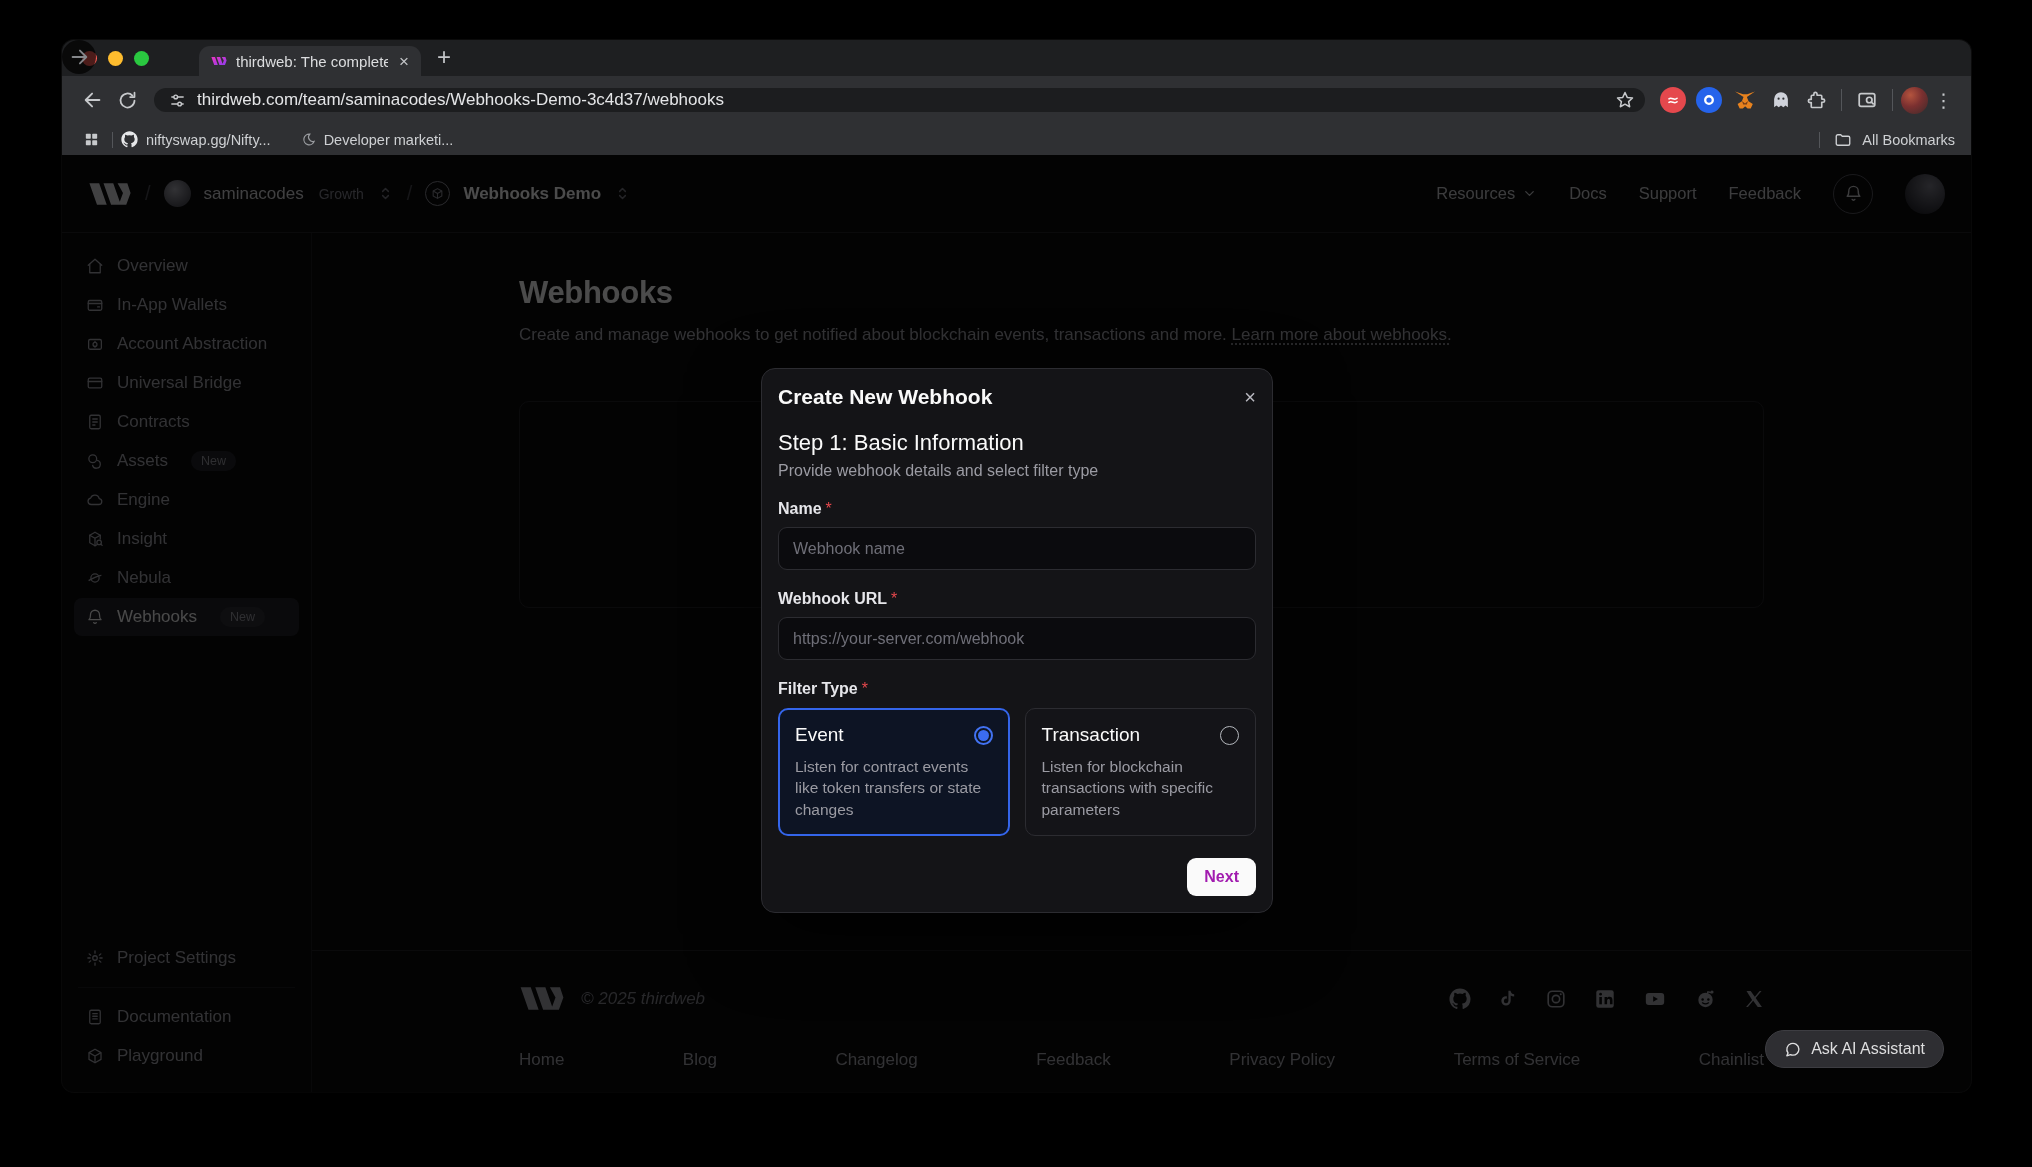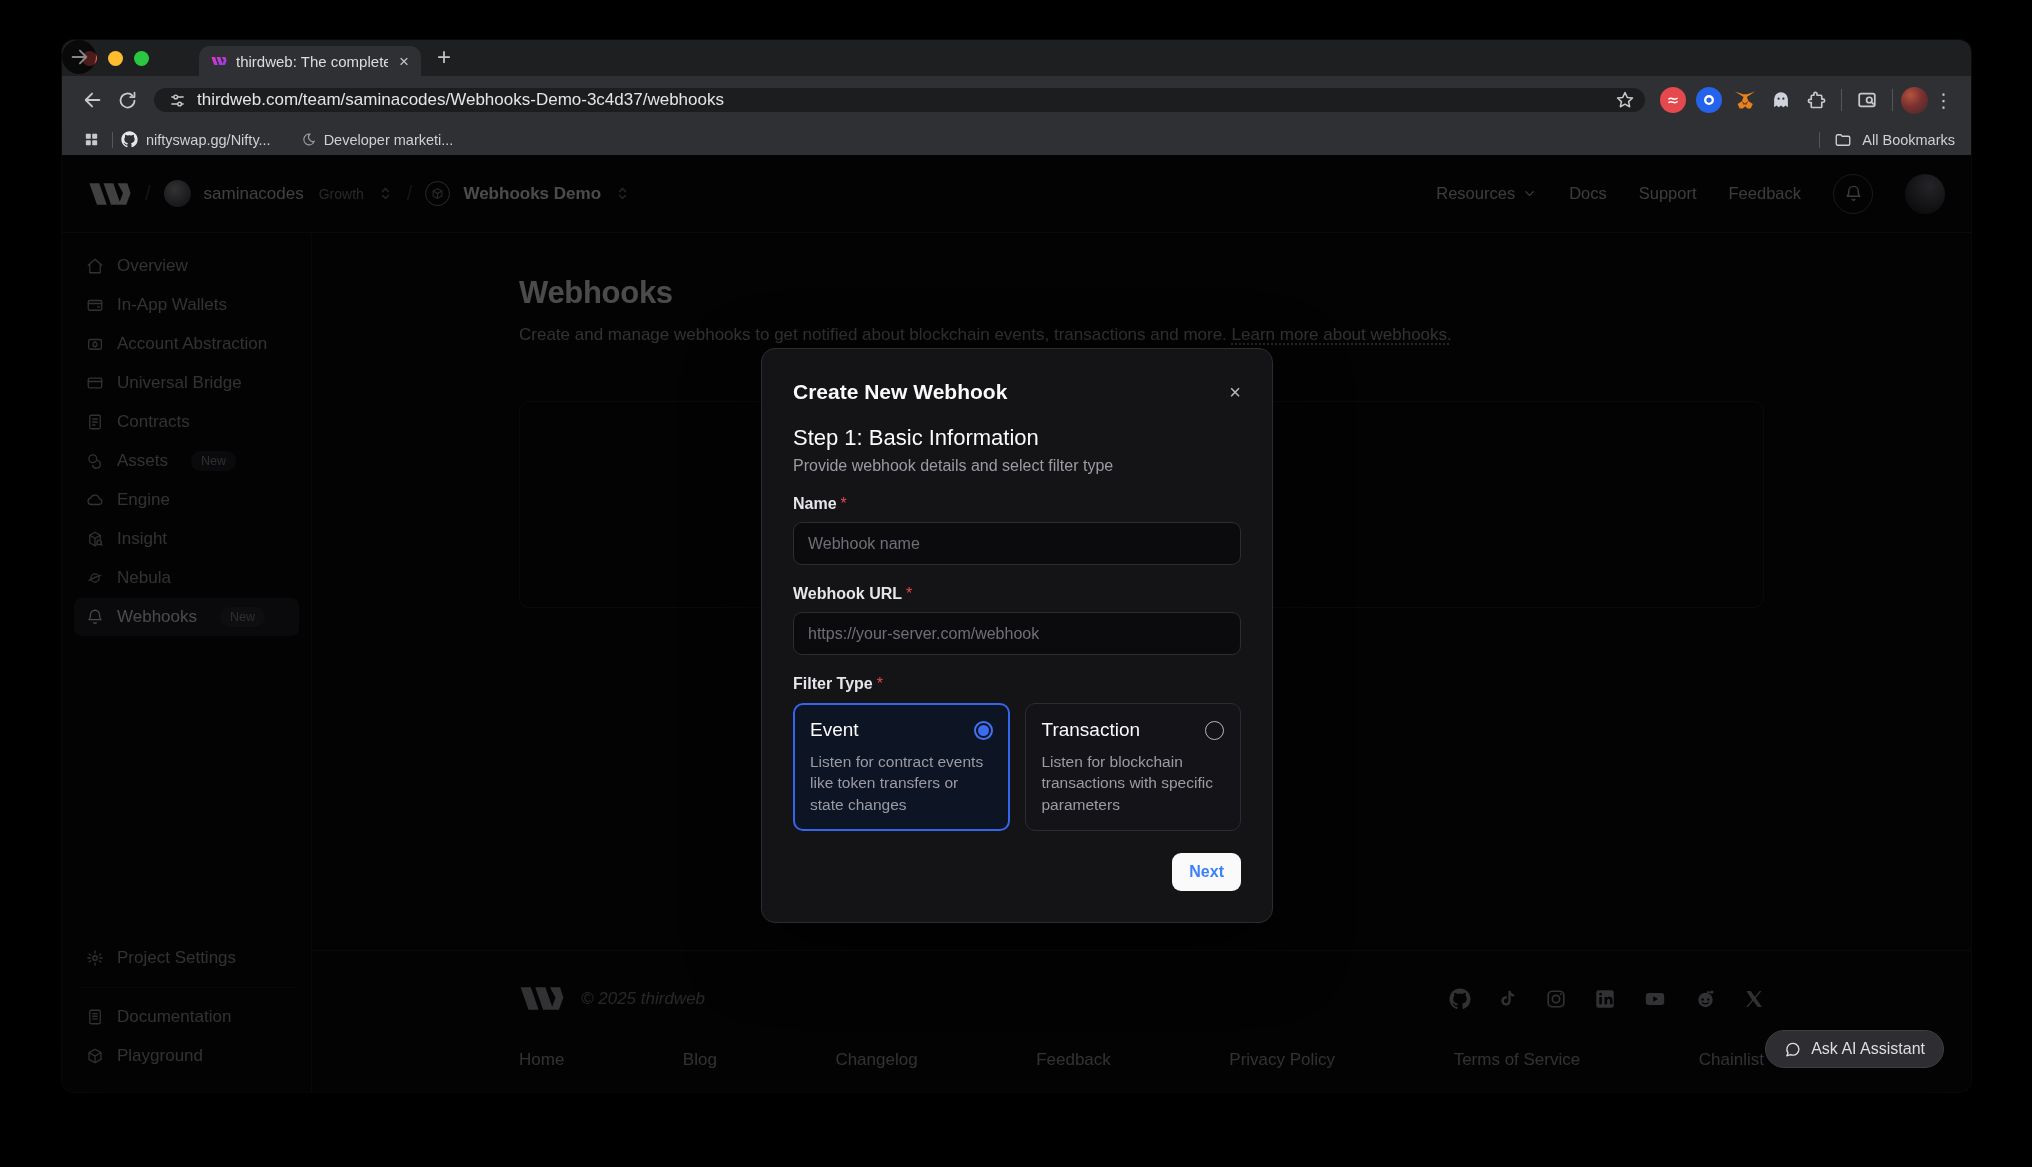--- a/index.html
+++ b/index.html
@@ -88,22 +88,22 @@
   .f-row2 { margin-top:38px; display:flex; justify-content:space-between; font-size:17px; color:#a7a7af; }
 
   
   .dim { position:absolute; inset:0; background:rgba(0,0,0,.70); z-index:40; }
 
   .ask-ai { position:absolute; right:27px; bottom:24px; z-index:45; height:38px; border-radius:19px;
     background:#2e2e32; border:1px solid #3d3d42; color:#dededf; display:flex; align-items:center;
     gap:10px; padding:0 18px; font-size:16px; }
 
   
-  .modal { position:absolute; z-index:50; left:699px; top:193px; width:512px;
-    background:#141417; border:1px solid #2c2c31; border-radius:14px; padding:31px;
+  .modal { position:absolute; z-index:50; left:699px; top:213px; width:512px;
+    background:#141417; border:1px solid #2c2c31; border-radius:14px; padding:16px;
     box-shadow:0 24px 70px rgba(0,0,0,.65); color:#fafafa; }
   .m-head { display:flex; align-items:center; justify-content:space-between; }
   .m-title { font-size:21px; font-weight:600; }
   .m-close { color:#b9b9c0; font-size:20px; line-height:1; }
   .m-step { margin-top:21px; font-size:22px; font-weight:400; }
   .m-sub { margin-top:6px; font-size:16px; color:#9b9ba3; }
   .m-label { margin-top:20px; font-size:16px; font-weight:600; color:#e6e6ea; }
   .req { color:#e5484d; margin-left:4px; font-weight:400; }
   .m-input { display:block; margin-top:9px; width:100%; height:43px; background:#0b0b0e;
     border:1px solid #2c2c31; border-radius:9px; padding:0 14px; font-size:16px; color:#fafafa;
@@ -114,21 +114,21 @@
   .fcard.sel { border:2px solid #3465ea; background:#0d1424; padding:14px 15px; }
   .fcard.unsel { border:1px solid #2c2c31; background:#141418; }
   .c-head { display:flex; align-items:center; justify-content:space-between; }
   .c-title { font-size:19px; font-weight:500; }
   .radio { width:19px; height:19px; border-radius:50%; position:relative; flex:0 0 auto; }
   .radio.on { border:2px solid #4272f2; }
   .radio.on::after { content:''; position:absolute; inset:2px; border-radius:50%; background:#3b6cf0; }
   .radio.off { border:1.5px solid #b4b8bd; }
   .c-desc { margin-top:10px; font-size:15.5px; line-height:1.38; color:#9b9ba3; }
   .m-foot { margin-top:22px; display:flex; justify-content:flex-end; }
-  .next-btn { background:#fafafa; color:#3b82f6; border:none; border-radius:9px; padding:10px 17px;
+  .next-btn { background:#fafafa; color:#a21caf; border:none; border-radius:9px; padding:10px 17px;
     font-size:16px; font-weight:600; font-family:"Liberation Sans", sans-serif; }
 
   svg { display:block; }
 </style>
 </head>
 <body>
 
 <div class="window">
 
   <div class="tabstrip">

